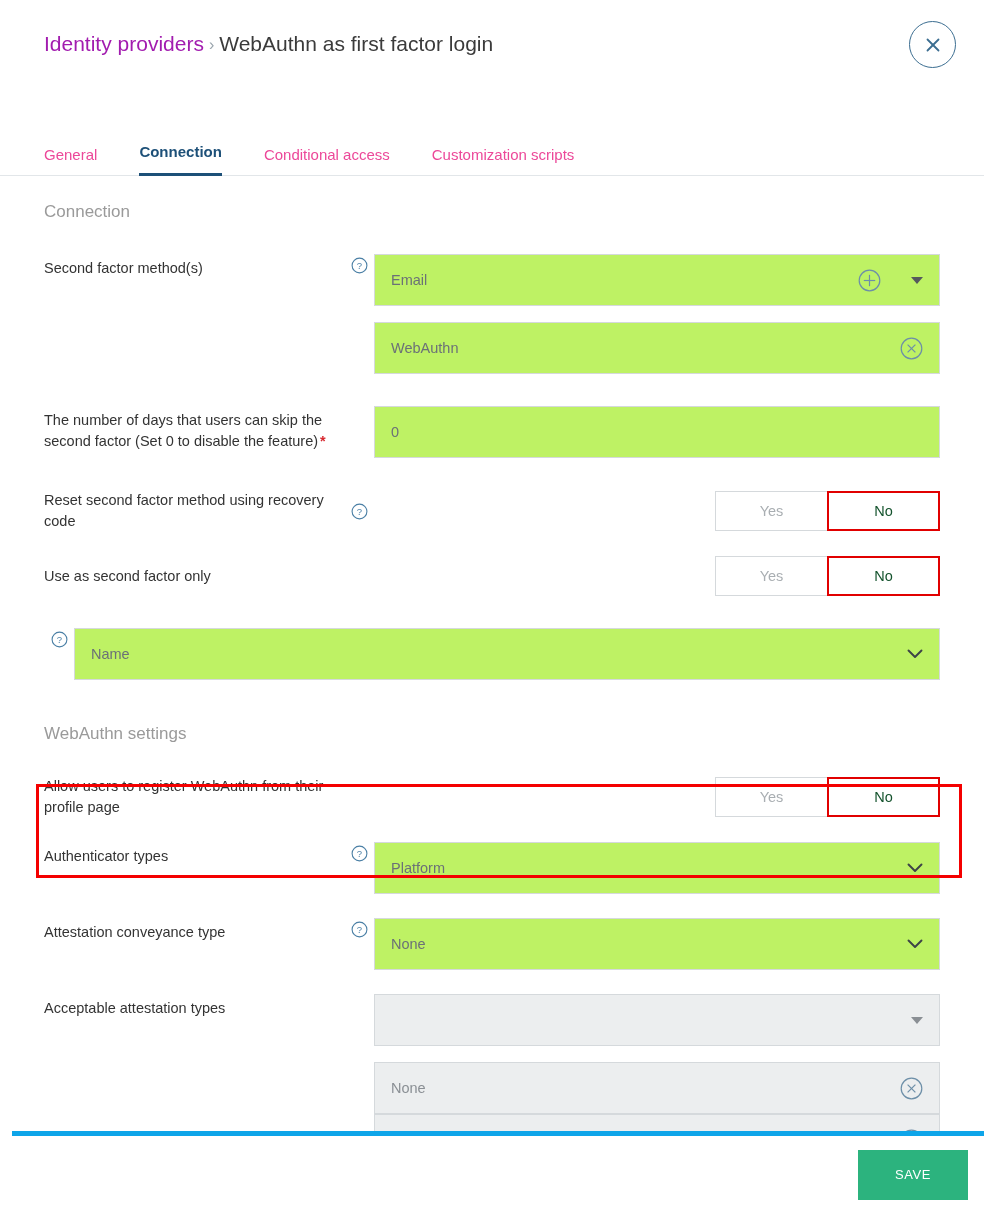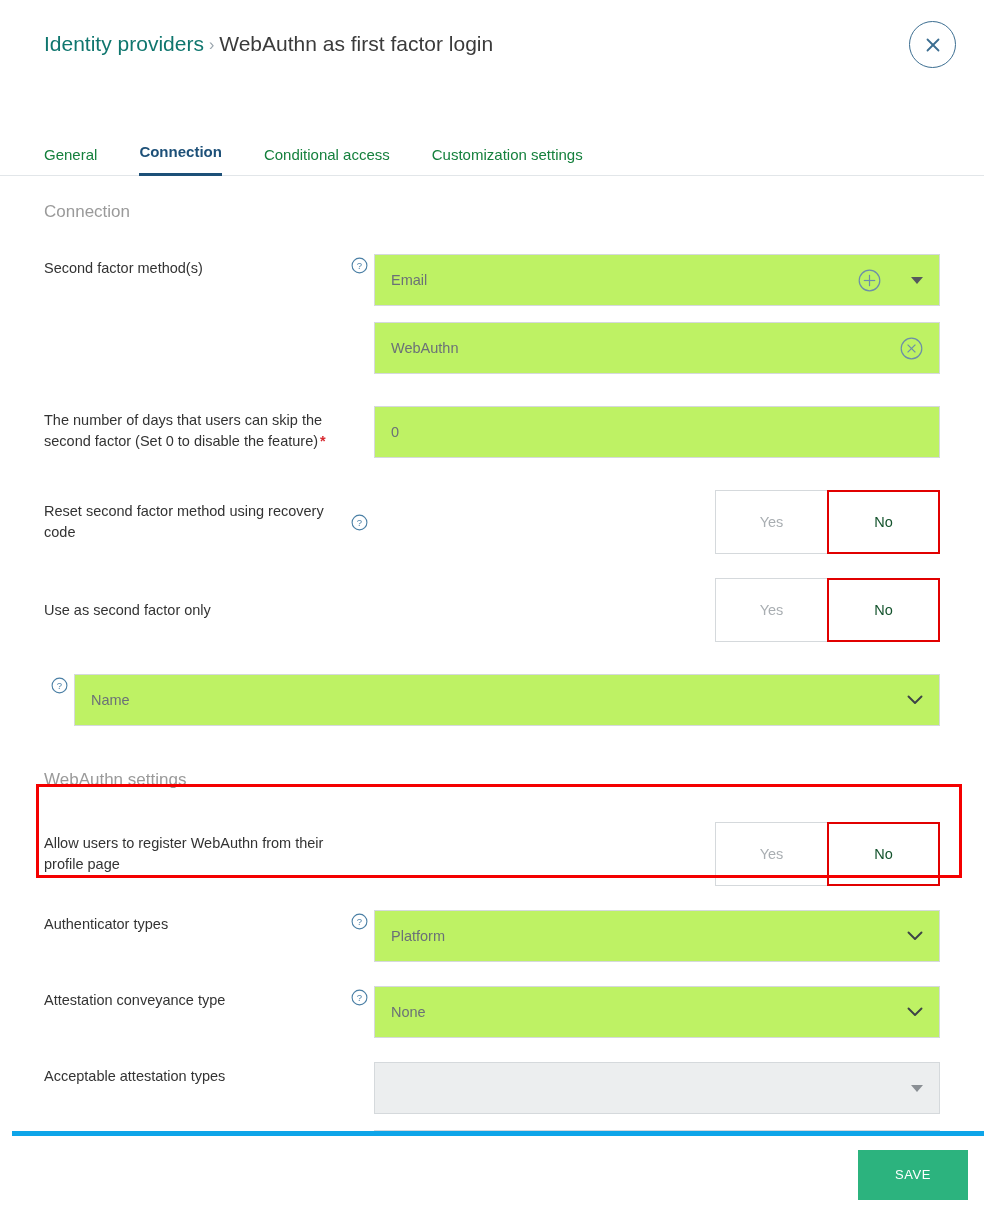--- a/index.html
+++ b/index.html
@@ -22,21 +22,21 @@
     position: relative;
     padding: 28px 44px 0 44px;
     height: 96px;
   }
   .breadcrumb {
     font-size: 21px;
     line-height: 32px;
     white-space: nowrap;
   }
   .crumb-link {
-    color: #0f766e;
+    color: #a21caf;
     cursor: pointer;
   }
   .crumb-sep {
     color: #9aa5ad;
     font-size: 16px;
     padding: 0 5px;
     position: relative;
     top: -1px;
   }
   .crumb-current {
@@ -63,21 +63,21 @@
   .tabs {
     display: flex;
     align-items: flex-end;
     padding: 0 44px;
     height: 48px;
     border-bottom: 1px solid #e2e6e9;
     margin-top: 32px;
   }
   .tab {
     font-size: 15px;
-    color: #15803d;
+    color: #ec4899;
     padding: 0 0 13px 0;
     margin-right: 42px;
     cursor: pointer;
     white-space: nowrap;
     position: relative;
     top: 1px;
   }
   .tab.active {
     font-weight: bold;
     color: #1d5078;
@@ -163,21 +163,21 @@
   .spacer-16 { height: 16px; }
   .spacer-8 { height: 8px; }
 
   
   .toggle {
     display: flex;
     margin-left: auto;
   }
   .toggle-btn {
     width: 113px;
-    height: 64px;
+    height: 40px;
     display: flex;
     align-items: center;
     justify-content: center;
     font-size: 14.5px;
     cursor: pointer;
     background: #fff;
   }
   .toggle-btn.off {
     border: 1px solid #d5d9dc;
     color: #a9aeb2;
@@ -251,21 +251,21 @@
       <line x1="3.5" y1="3.5" x2="14.5" y2="14.5" stroke="#3c6e91" stroke-width="1.8" stroke-linecap="round"></line>
       <line x1="14.5" y1="3.5" x2="3.5" y2="14.5" stroke="#3c6e91" stroke-width="1.8" stroke-linecap="round"></line>
     </svg>
   </div>
 </div>
 
 <div class="tabs">
   <div class="tab">General</div>
   <div class="tab active">Connection</div>
   <div class="tab">Conditional access</div>
-  <div class="tab">Customization settings</div>
+  <div class="tab">Customization scripts</div>
 </div>
 
 <div class="content-clip">
 <div class="body-area">
 
   <div class="highlight-box"></div>
 
   <div class="section-title">Connection</div>
 
   <div class="spacer-16"></div>

